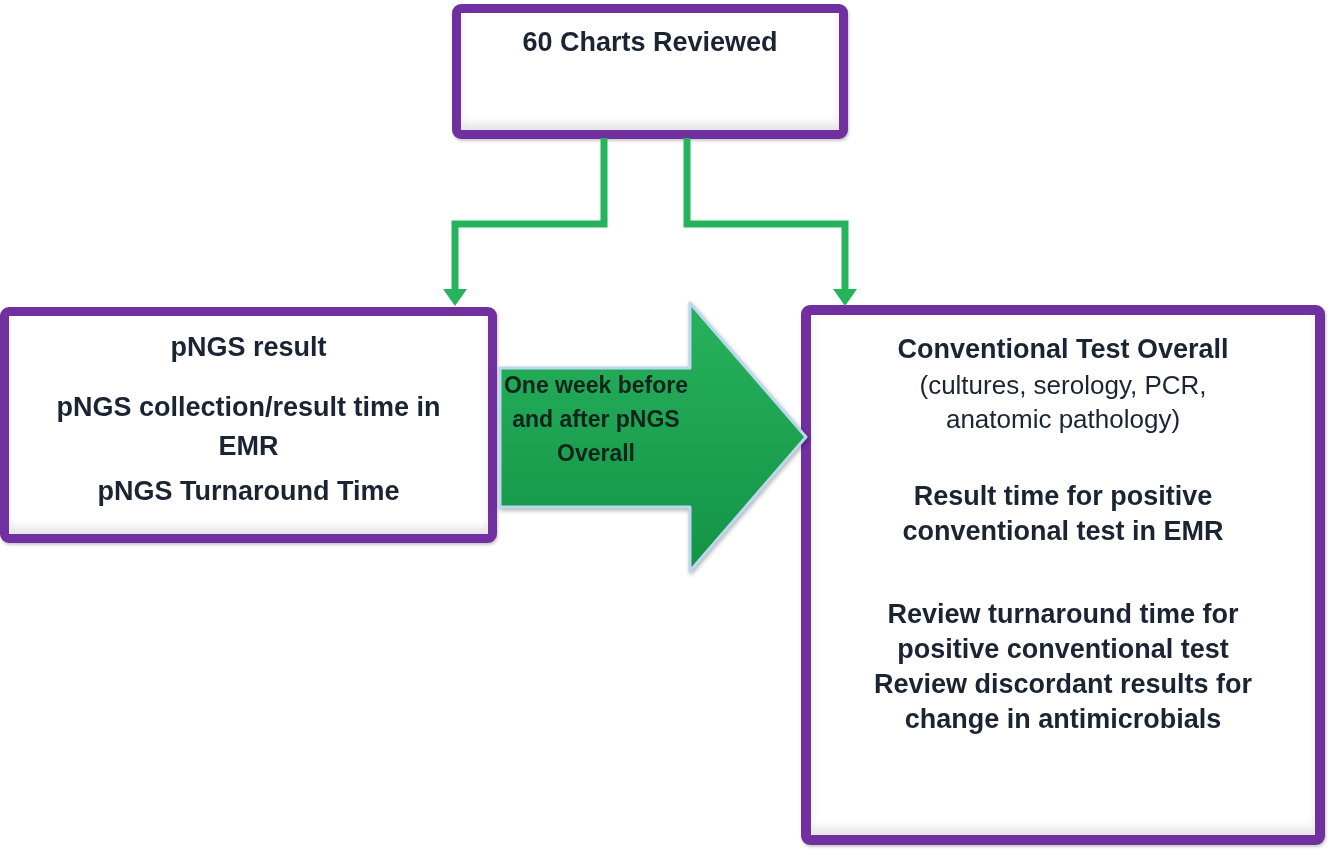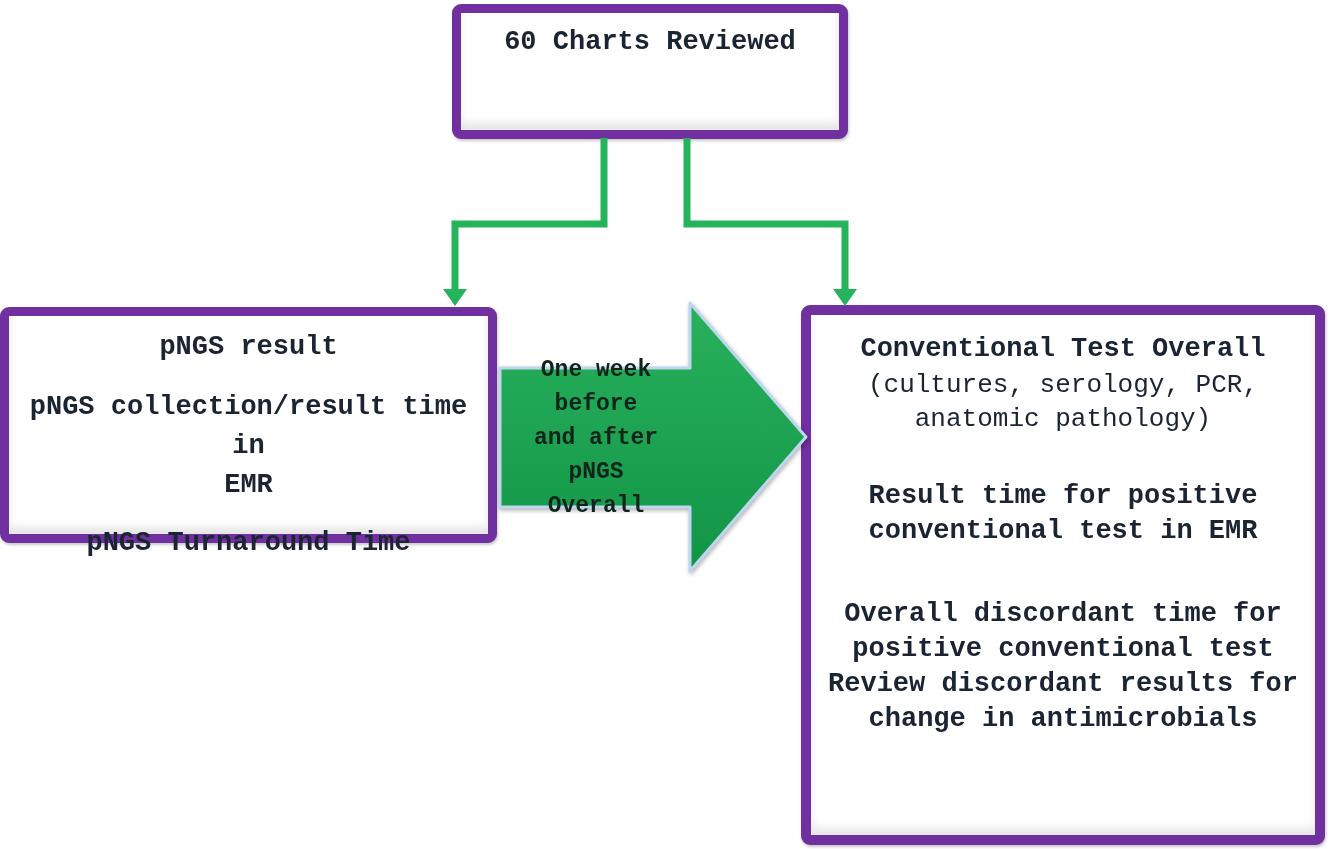--- a/index.html
+++ b/index.html
@@ -12,21 +12,21 @@
     --arrow-text: #10241B;
     --background: #FFFFFF;
   }
   html, body { margin: 0; padding: 0; background: var(--background); }
   .canvas {
     position: relative;
     width: 1330px;
     height: 849px;
     background: var(--background);
     overflow: hidden;
-    font-family: Liberation Mono, monospace;
+    font-family: Liberation Sans, sans-serif;
     color: var(--text-dark);
   }
   .pbox {
     position: absolute;
     box-sizing: border-box;
     background: #fff;
     border: 9px solid var(--purple-border);
     border-radius: 9px;
     box-shadow: 1px 2px 3px rgba(0,0,0,0.22),
                 inset 0 -7px 9px rgba(0,0,0,0.10);
@@ -34,21 +34,21 @@
   }
   .top-box   { left: 452px; top: 4px;   width: 396px; height: 135px; padding-top: 11px; }
   .left-box  { left: 0px;   top: 307px; width: 497px; height: 236px; padding-top: 12px; border-width: 9px; }
   .right-box { left: 801px; top: 305px; width: 524px; height: 540px; padding-top: 15px; border-width: 10px; }
 
   .top-box .line { line-height: 36px; font-size: 27px; font-weight: bold; }
   .top-box .line + .line { margin-top: 22px; }
 
   .left-box .para { line-height: 39px; font-size: 27px; font-weight: bold; }
   .left-box .para-2 { margin-top: 21px; }
-  .left-box .para-3 { margin-top: 19px; }
+  .left-box .para-3 { margin-top: 6px; }
 
   .right-box .title { line-height: 38px; font-size: 27px; font-weight: bold; }
   .right-box .sub   { line-height: 34px; font-size: 26px; font-weight: normal; }
   .right-box .para  { line-height: 35px; font-size: 27px; font-weight: bold; }
   .right-box .para-2 { margin-top: 43px; }
   .right-box .para-3 { margin-top: 48px; }
   .right-box .para-4 { }
 
   .overlay {
     position: absolute;
@@ -66,21 +66,21 @@
     stroke-width: 3;
     stroke-linejoin: round;
     filter: drop-shadow(1px 2px 2px rgba(0,0,0,0.30));
   }
   .arrow-label {
     position: absolute;
     left: 500px; top: 368px;
     width: 192px; height: 139px;
     display: flex;
     flex-direction: column;
-    justify-content: center;
+    justify-content: flex-start;
     align-items: center;
     text-align: center;
     color: var(--arrow-text);
     font-size: 23px;
     font-weight: bold;
   }
   .arrow-label .line { line-height: 34px; }
 </style>
 </head>
 <body>
@@ -102,21 +102,21 @@
 
   <div class="pbox right-box">
     <div class="title">Conventional Test Overall</div>
     <div class="sub">(cultures, serology, PCR,</div>
     <div class="sub">anatomic pathology)</div>
     <div class="para para-2">
       <div>Result time for positive</div>
       <div>conventional test in EMR</div>
     </div>
     <div class="para para-3">
-      <div>Overall discordant time for</div>
+      <div>Review turnaround time for</div>
       <div>positive conventional test</div>
     </div>
     <div class="para para-4">
       <div>Review discordant results for</div>
       <div>change in antimicrobials</div>
     </div>
   </div>
 
   <svg class="overlay" width="1330" height="849" viewBox="0 0 1330 849">
     <defs>

